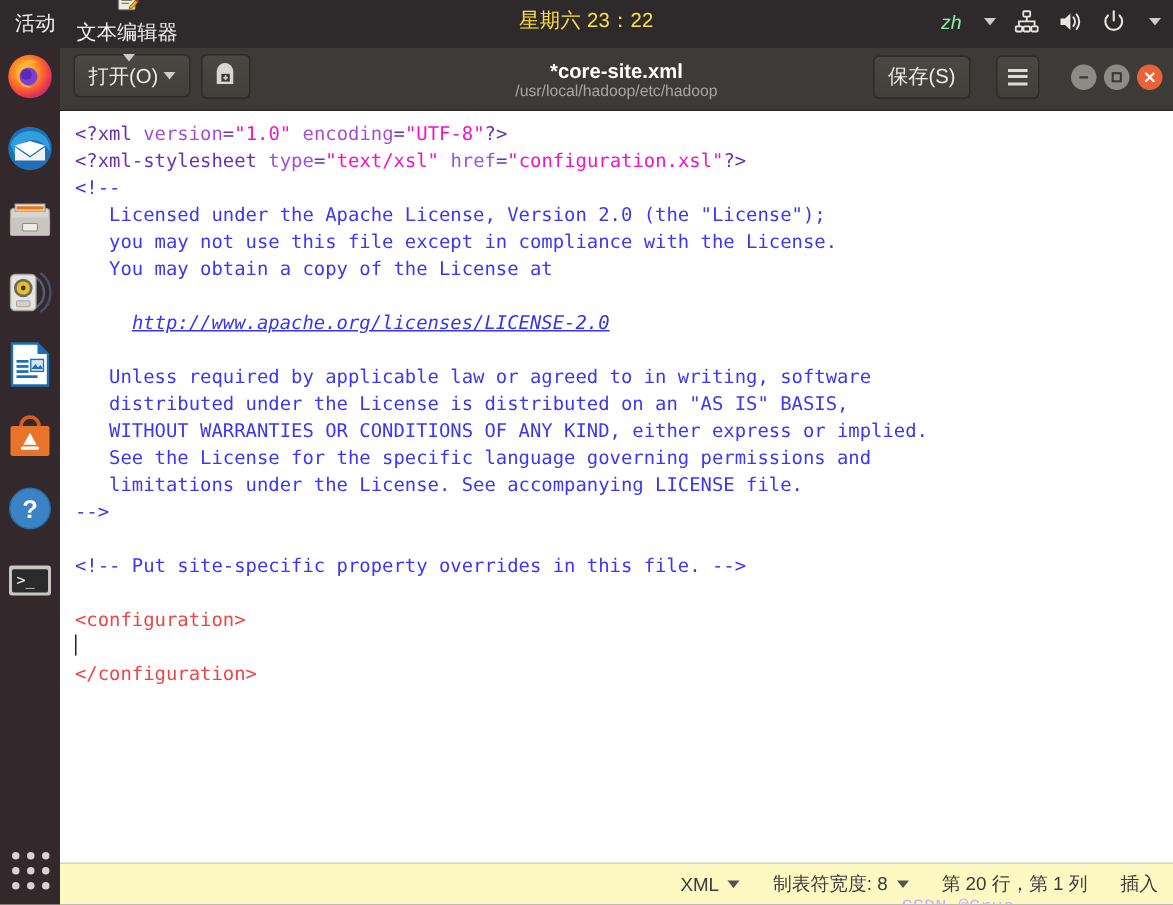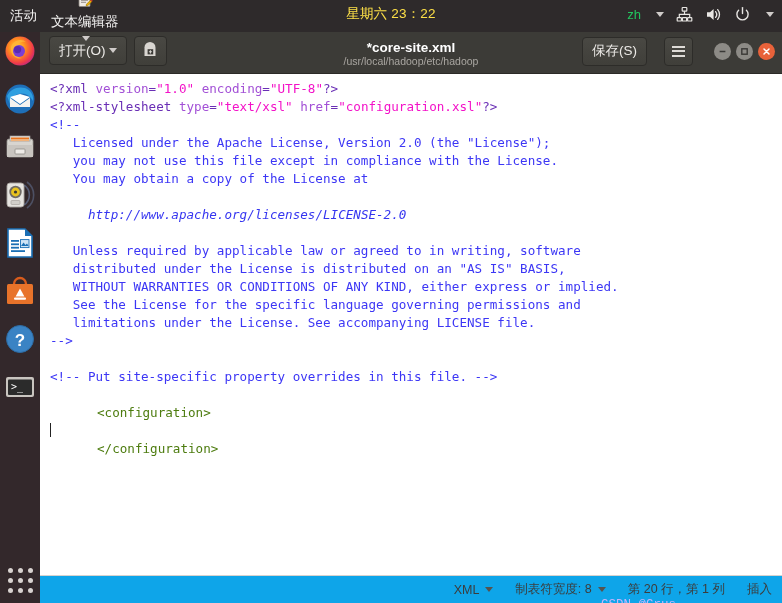--- a/index.html
+++ b/index.html
@@ -31,21 +31,21 @@
   .tp-center{
     position:absolute;left:0;right:0;top:0;height:28px;
     display:flex;align-items:center;justify-content:center;
     gap:6px;pointer-events:none;
   }
   .tp-clock{font-size:13.5px;color:#fde047;letter-spacing:.2px;}
   .tp-right{
     position:absolute;right:8px;top:0;height:28px;
     display:flex;align-items:center;gap:12px;
   }
-  .tp-lang{font-size:13px;color:#22c55e;}
+  .tp-lang{font-size:13px;color:#86efac;font-style:italic;}
   .tp-ico{width:17px;height:17px;display:block;}
 
   
   #dock{
     position:absolute;left:0;top:28px;width:40px;height:575px;
     background:#33282b;
     display:flex;flex-direction:column;align-items:center;
     padding-top:6px;box-sizing:border-box;
     z-index:30;
   }
@@ -116,31 +116,31 @@
     padding:6px 0 0 10px;
     font-family:"DejaVu Sans Mono","Liberation Mono",monospace;
     font-size:12.6px;line-height:18px;
     white-space:pre;
   }
   .ln{height:18px;}
   .pi{color:#6a2fb5;text-align:right;}
   .attr{color:#a250d6;}
   .str{color:#f312c8;}
   .cmt{color:#3c36f5;}
-  .tag{color:#4d7c0f;margin-left:47px;}
-  .lnk{color:#3535f0;font-style:italic;}
+  .tag{color:#ef4444;}
+  .lnk{color:#3535f0;text-decoration:underline;font-style:italic;}
   .tcursor{
     display:inline-block;width:1px;height:14px;background:#222;
     vertical-align:-2px;
   }
 
   
   #statusbar{
     position:absolute;left:0;bottom:0;width:742px;height:28px;
-    background:#0ea5e9;border-top:1px solid #d6d2cf;
+    background:#fef9c3;border-top:1px solid #d6d2cf;
     display:flex;align-items:center;justify-content:flex-end;
     box-sizing:border-box;padding-right:10px;gap:22px;
     font-size:12.5px;color:#3c3c3c;
   }
   .sb-item{display:flex;align-items:center;gap:4px;}
   .caret-dark{
     display:inline-block;width:0;height:0;
     border-left:4px solid transparent;border-right:4px solid transparent;
     border-top:5px solid #55534f;margin-left:2px;vertical-align:middle;
   }

